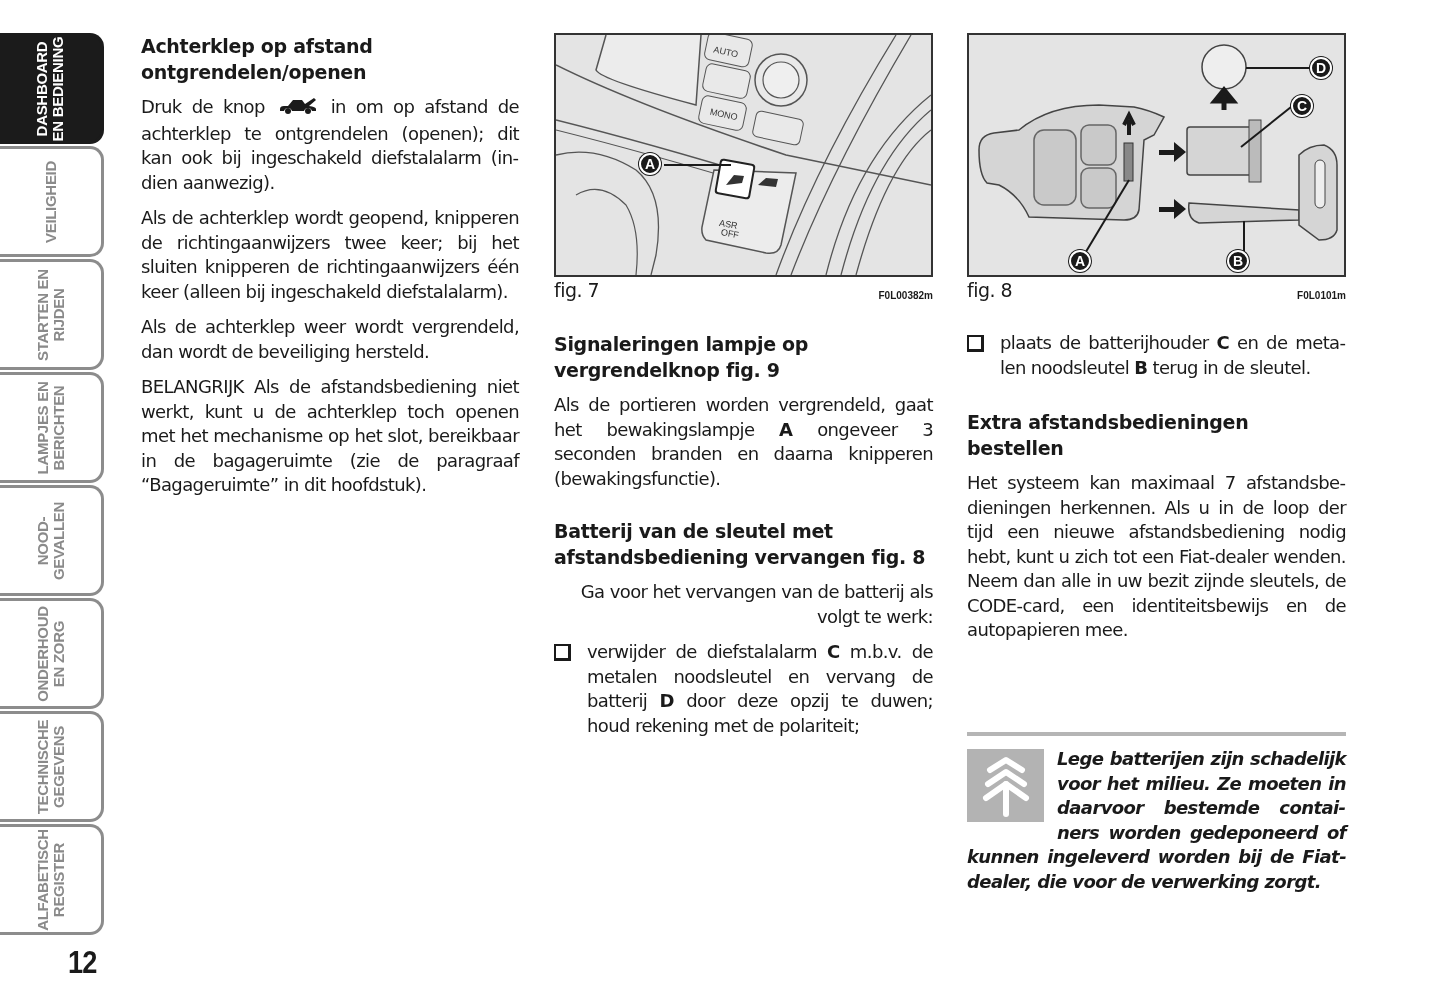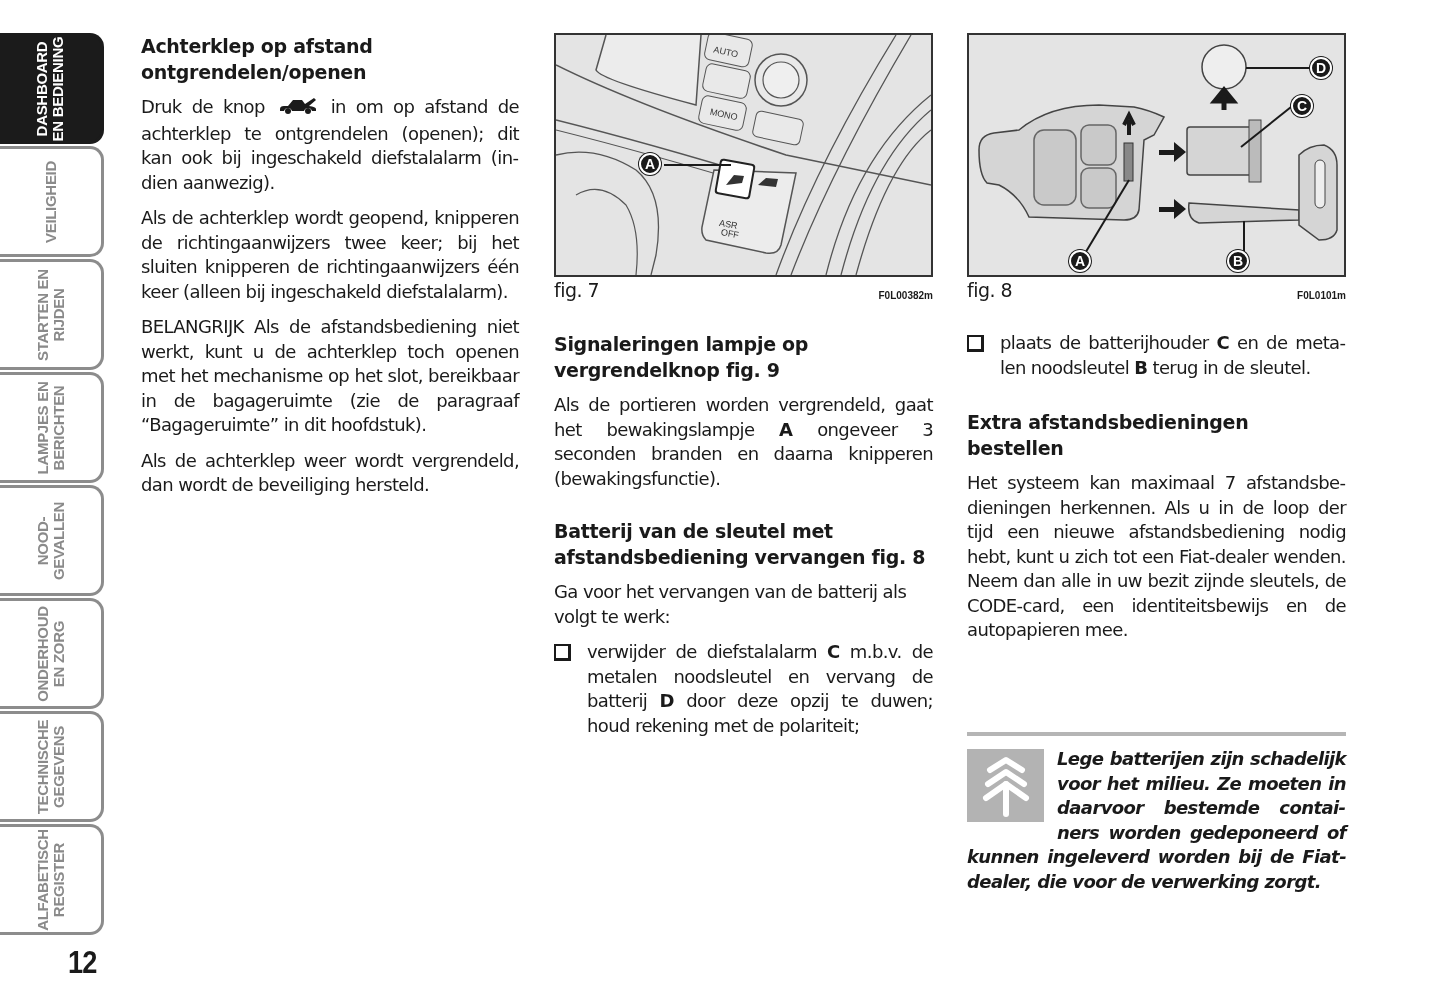--- a/index.html
+++ b/index.html
@@ -138,22 +138,22 @@
     <span style="display:inline-block;vertical-align:-2px;margin:0 3px;">
       <svg width="40" height="18" viewBox="0 0 40 18">
           <path d="M2 12 Q2 9 6 9 L10 9 L15 3 L24 3 L27 7 L36 1 L38 3 L31 9 Q38 10 38 12 L38 14 L34 14 Q33 11 30 11 Q27 11 26 14 L14 14 Q13 11 10 11 Q7 11 6 14 L2 14 Z" fill="#1a1a1a"></path>
           <circle cx="10" cy="14" r="3" fill="#1a1a1a"></circle>
           <circle cx="30" cy="14" r="3" fill="#1a1a1a"></circle>
         </svg>
     </span>
     <span>in om op afstand de achterklep te ontgrendelen (openen); dit kan ook bij ingeschakeld diefstalalarm (in­dien aanwezig).</span>
   </p>
   <p class="body">Als de achterklep wordt geopend, knip­peren de richtingaanwijzers twee keer; bij het sluiten knipperen de richtingaanwijzers één keer (alleen bij ingeschakeld diefstal­alarm).</p>
+  <p class="body">Als de achterklep weer wordt vergren­deld, dan wordt de beveiliging hersteld.</p>
   <p class="body">BELANGRIJK Als de afstandsbediening niet werkt, kunt u de achterklep toch openen met het mechanisme op het slot, bereikbaar in de bagageruimte (zie de pa­ragraaf “Bagageruimte” in dit hoofdstuk).</p>
-  <p class="body">Als de achterklep weer wordt vergren­deld, dan wordt de beveiliging hersteld.</p>
 </div>
 
 <div class="col col2">
   <div class="figure">
     <div class="fig-frame">
       <svg width="375" height="240" viewBox="0 0 375 240">
         <rect width="375" height="240" fill="#e4e4e4"></rect>
         <path d="M0 30 Q80 70 230 120 L375 150" stroke="#555" fill="none" stroke-width="1.5"></path>
         <path d="M0 85 Q100 110 230 150" stroke="#555" fill="none" stroke-width="1.5"></path>
         <path d="M0 95 Q100 120 230 160" stroke="#555" fill="none" stroke-width="1.2"></path>
@@ -191,21 +191,21 @@
 
   <div style="height:30px"></div>
   <h2>Signaleringen lampje op vergrendelknop fig. 9</h2>
   <p class="body">
     <span>Als de portieren worden vergrendeld, gaat het bewakingslampje</span>
     <b>A</b>
     <span>ongeveer 3 seconden branden en daarna knipperen (bewakingsfunctie).</span>
   </p>
   <div style="height:16px"></div>
   <h2>Batterij van de sleutel met afstandsbediening vervangen fig. 8</h2>
-  <p class="body" style="text-align:left">Ga voor het vervangen van de batterij als volgt te werk:</p>
+  <p class="body" style="text-align:right">Ga voor het vervangen van de batterij als volgt te werk:</p>
   <div class="bullet">
     <span class="box"></span>
     <span class="txt"><span>verwijder de diefstalalarm</span> <b>C</b> <span>m.b.v. de metalen noodsleutel en vervang de batterij</span> <b>D</b> <span>door deze opzij te duwen; houd rekening met de polariteit;</span></span>
   </div>
 </div>
 
 <div class="col col3">
   <div class="figure">
     <div class="fig-frame">
       <svg width="375" height="240" viewBox="0 0 375 240">

